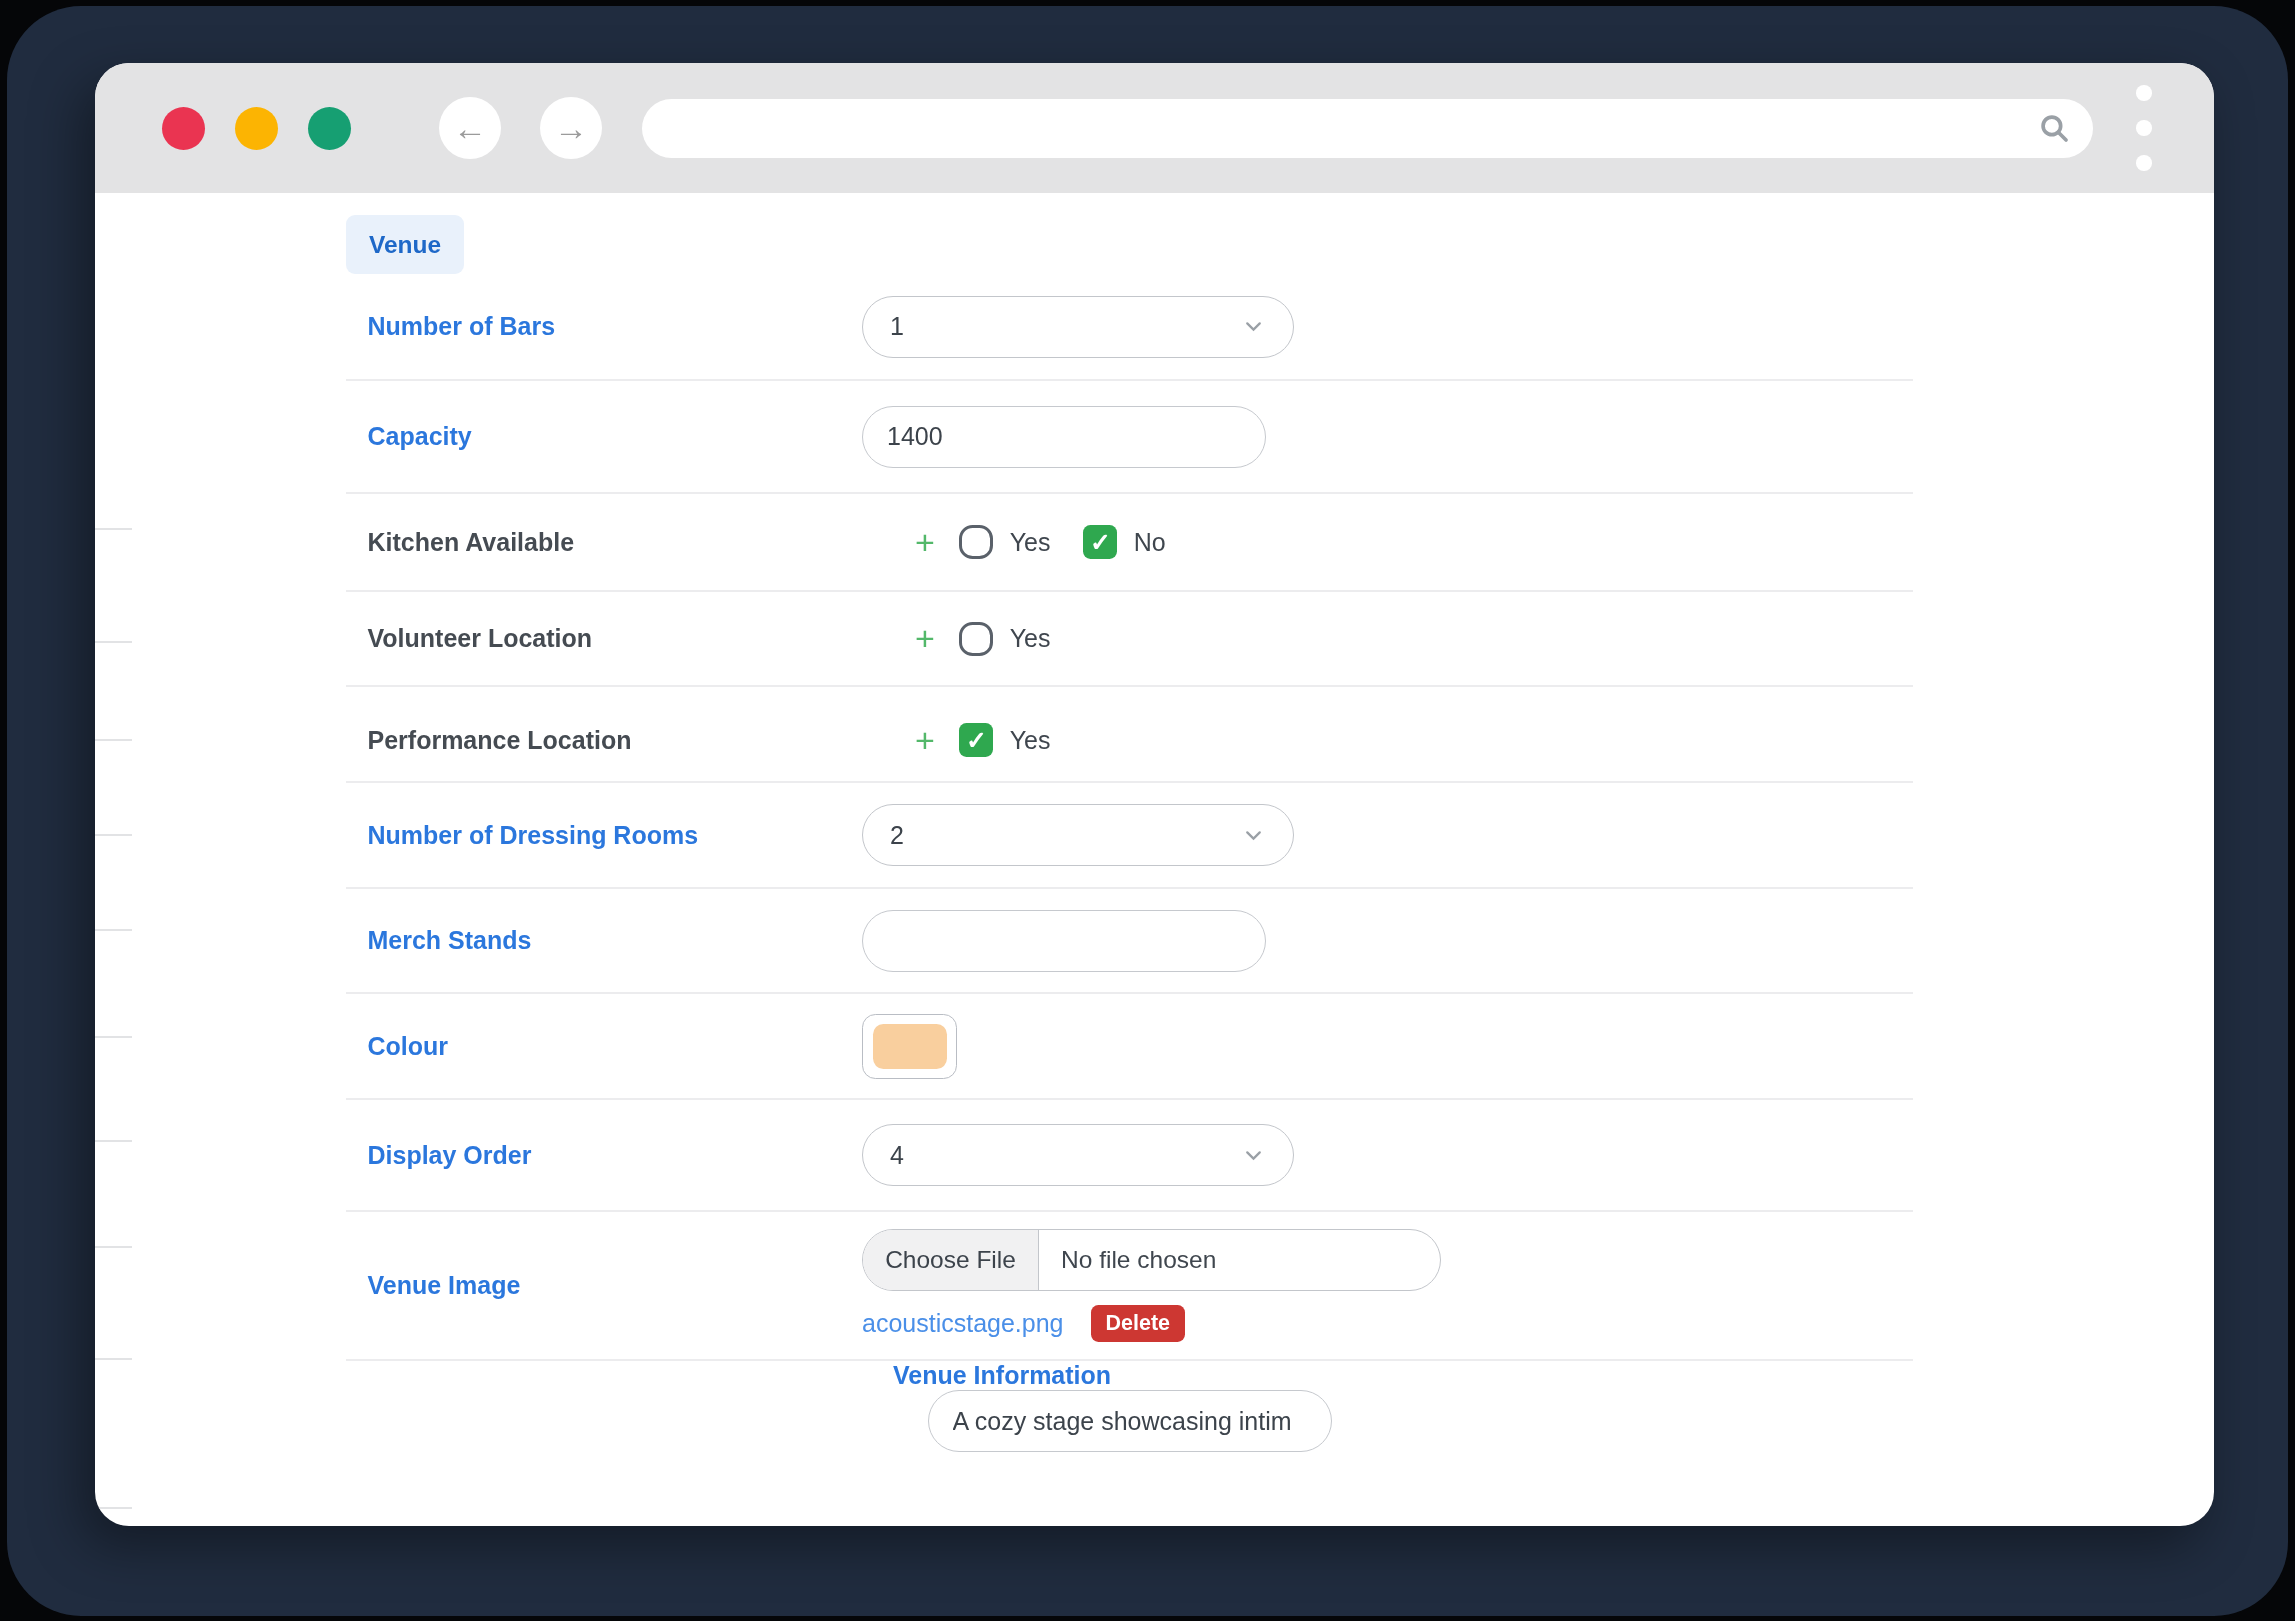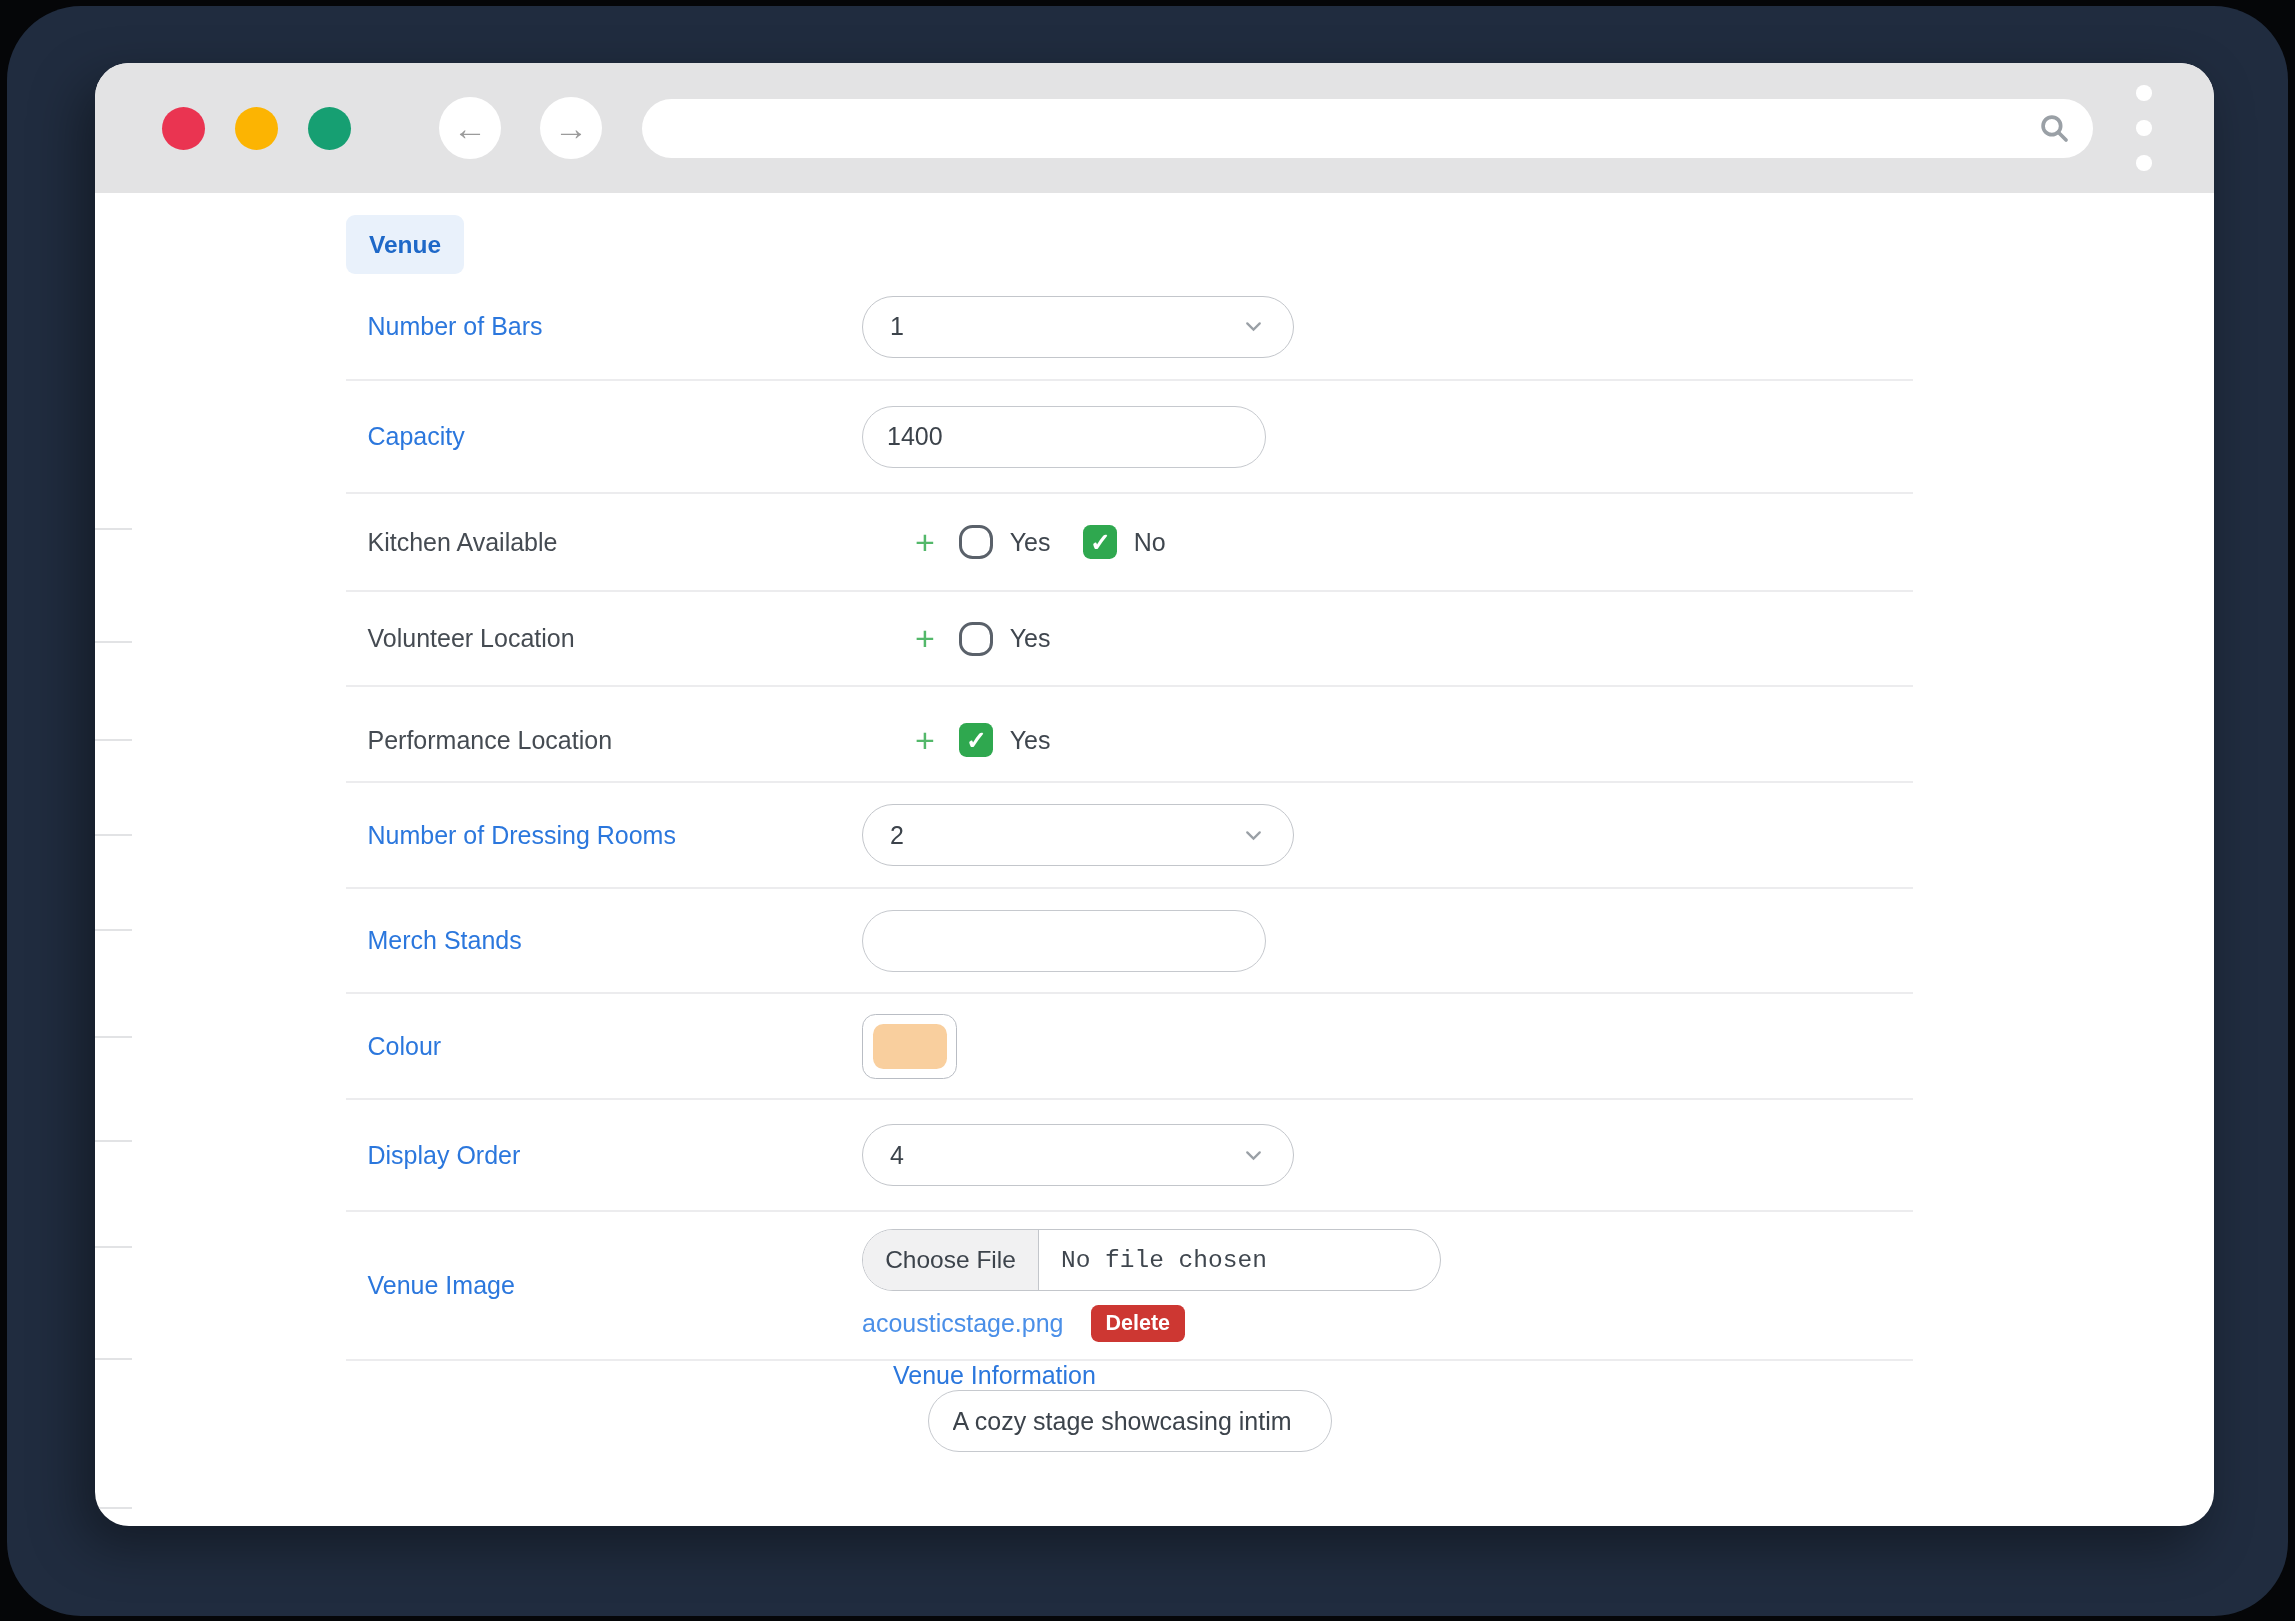--- a/index.html
+++ b/index.html
@@ -22,21 +22,21 @@
   .menu-dots{display:flex;flex-direction:column;gap:19.3px;margin-left:7.4px;}
   .menu-dots span{width:15.6px;height:15.6px;border-radius:50%;background:#ffffff;}
 
   
   .content{position:relative;height:1333px;}
   .stub{position:absolute;left:0;width:37px;height:2.2px;background:#e2e3e5;}
   .form{margin:22px 0 0 251px;width:1567px;}
   .section-tab{display:inline-block;background:#e9f1fb;color:#1e68c8;font-size:24.5px;font-weight:700;padding:15.6px 23px;border-radius:9px;}
   .row{display:flex;align-items:center;border-bottom:2.2px solid #ececee;}
   .row.last{border-bottom:none;}
-  .row-label{width:516px;padding-left:21.5px;font-size:25px;color:#454b52;flex:none;}
+  .row-label{width:516px;padding-left:21.5px;font-size:25px;color:#454b52;flex:none;font-weight:bold;}
   .row-label.blue{color:#2b77dd;}
 
   .ctl-select{width:432px;height:62px;border:1.5px solid #c3c6cb;border-radius:31px;display:flex;align-items:center;padding:0 27px;color:#3c434b;font-size:25px;background:#fff;}
   .ctl-select .chev{margin-left:auto;color:#9aa0a6;}
   .ctl-text{width:404px;height:62px;border:1.5px solid #c6c9ce;border-radius:31px;padding:4px 24px;font-size:25px;color:#3c434b;outline:none;background:#fff;}
 
   .opt-group{display:flex;align-items:center;}
   .plus{width:42px;margin-left:42px;color:#53b86a;font-size:34px;font-weight:400;text-align:center;}
   .opt{display:flex;align-items:center;margin-left:13.4px;}
   .opt + .opt{margin-left:33px;}
@@ -44,21 +44,21 @@
   .box.unchecked{border:3px solid #5a616a;border-radius:40%;background:#fff;}
   .box.checked{border-radius:7.4px;background:#2fa84f;display:flex;align-items:center;justify-content:center;color:#fff;font-size:25px;font-weight:700;}
   .opt-label{margin-left:16.3px;font-size:25px;color:#3f464e;}
 
   .color-btn{width:95px;height:65px;border:1.5px solid #b9bdc4;border-radius:13.4px;background:#fff;display:flex;align-items:center;justify-content:center;}
   .color-swatch{width:74px;height:45px;border-radius:10.4px;}
 
   .file-wrap{display:flex;flex-direction:column;}
   .file-ctl{width:579px;height:62px;border:1.5px solid #c3c6cb;border-radius:31px;display:flex;align-items:stretch;overflow:hidden;background:#fff;}
   .file-btn{width:176px;background:#f1f1f2;border-right:1.5px solid #c3c6cb;display:flex;align-items:center;justify-content:center;font-size:24.5px;color:#3c434b;flex:none;}
-  .file-status{display:flex;align-items:center;padding-left:22px;font-size:24.5px;color:#3f464e;font-family:Liberation Mono, monospace;}
+  .file-status{display:flex;align-items:center;padding-left:22px;font-size:24.5px;color:#3f464e;}
   .file-meta{display:flex;align-items:center;gap:27px;margin-top:13.4px;}
   .file-link{font-size:25px;color:#4a8fe8;}
   .delete-badge{background:#cd3732;color:#ffffff;font-size:21.5px;font-weight:700;padding:6px 15px;border-radius:7.4px;}
 
   .h144{height:107px;} .h152{height:113px;} .h132{height:98px;} .h128{height:95px;}
   .h129{height:84px;margin-top:12px;} .h143{height:106px;} .h141{height:105px;} .h151{height:112px;}
   .h201{height:149px;} .h174{height:129px;flex-direction:column;}
 </style>
 </head>
 <body>

